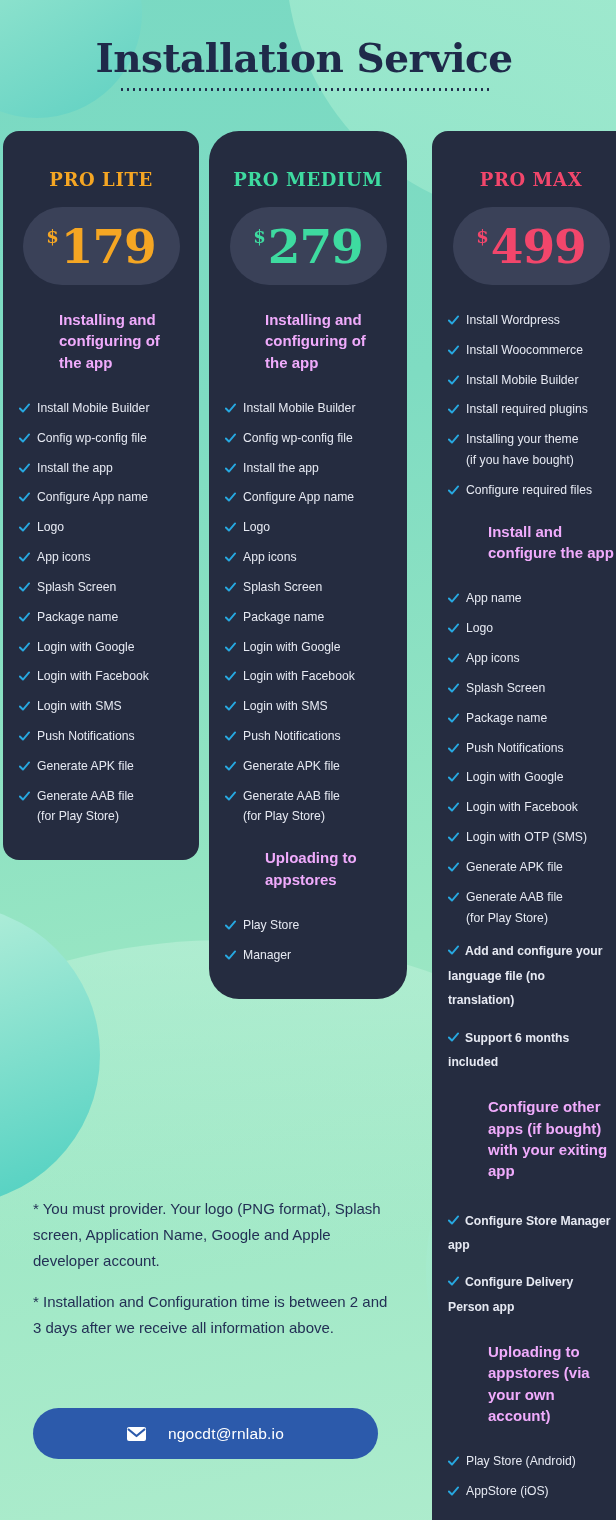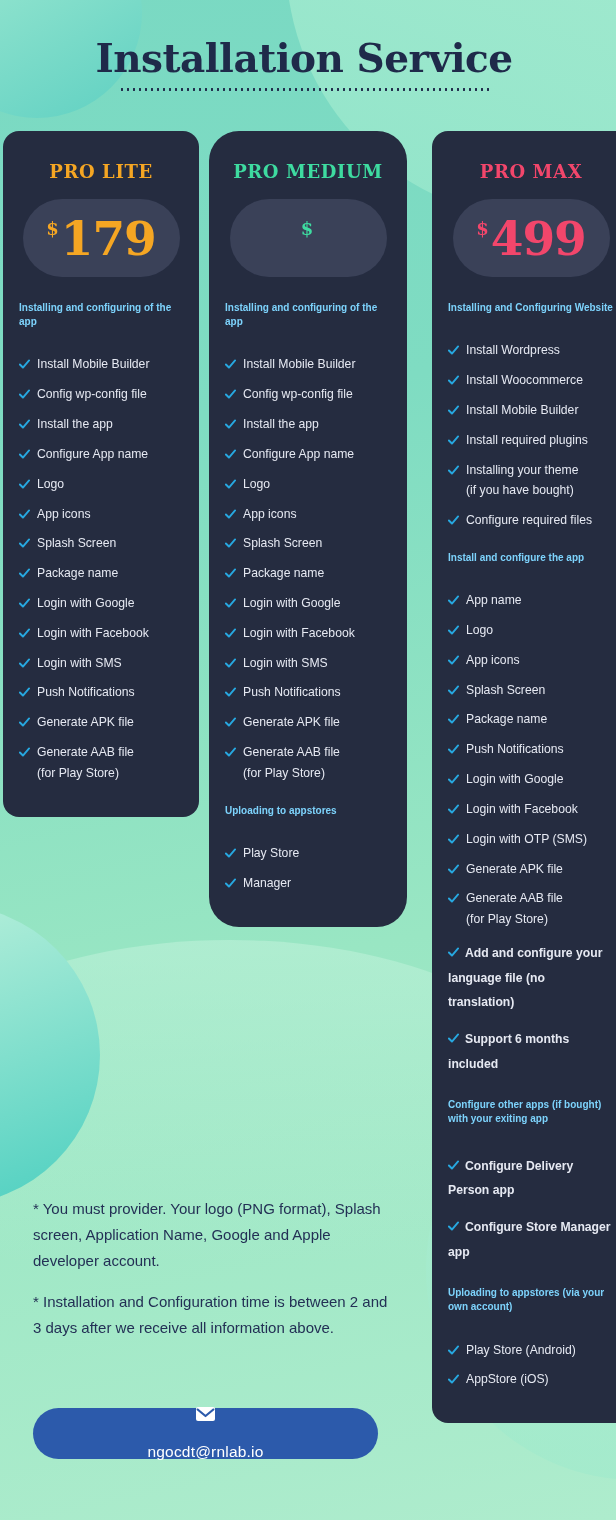--- a/index.html
+++ b/index.html
@@ -86,21 +86,21 @@
     background-repeat: repeat-x;
   }
 
   
   #cards { position: absolute; top: 131px; left: 0; width: 616px; }
 
   .card {
     position: absolute;
     background: #252c40;
     border-radius: 16px;
-    padding: 8px 16px 22px 16px;
+    padding: 16px 16px 22px 16px;
   }
   #card-0 { left: 3px;   width: 196px; }
   #card-1 { left: 209px; width: 198px; border-radius: 30px; }
   #card-2 { left: 432px; width: 198px; }
 
   .card-title {
     font-family: "DejaVu Serif", serif;
     font-weight: bold;
     font-size: 18px;
     letter-spacing: 0.6px;
@@ -128,25 +128,26 @@
   }
   .price-amount {
     font-family: "DejaVu Serif", serif;
     font-weight: bold;
     font-size: 47px;
     letter-spacing: -1px;
     line-height: 1;
   }
 
   .section-head {
-    color: #7dd3fc;
+    color: #f0abfc;
     font-weight: bold;
-    font-size: 10px;
+    font-size: 15px;
     line-height: 1.42;
     margin-top: 24px;
+    margin-left: 40px;
   }
   .section-head.tight { margin-top: 22px; }
 
   .feat-list { margin-top: 27px; }
 
   .feat {
     display: flex;
     align-items: flex-start;
     gap: 7px;
     color: #e6e9f2;
@@ -192,21 +193,20 @@
     width: 345px;
     height: 51px;
     background: #2c5aab;
     border-radius: 26px;
     display: flex;
     align-items: center;
     justify-content: center;
     gap: 22px;
     cursor: pointer;
     border: none;
-    flex-direction: column;
   }
   #email-icon svg { display: block; }
   #email-label {
     color: #ffffff;
     font-size: 15.5px;
     letter-spacing: .2px;
   }
 </style>
 </head>
 <body>
@@ -347,20 +347,21 @@
             </span>
             <span class="feat-text">Generate AAB file</span>
           </div>
           <div class="feat-sub">(for Play Store)</div>
         </div>
       </div>
       <div class="card" id="card-1">
         <div class="card-title" style="color:#3edba0">PRO MEDIUM</div>
         <div class="price-pill">
           <span class="price-currency" style="color:#3edba0">$</span>
+          <span class="price-amount" style="color:#3edba0">279</span>
         </div>
         <div class="section-head">Installing and configuring of the app</div>
         <div class="feat-list">
           <div class="feat">
             <span class="check-icon">
               <svg width="11" height="11" viewBox="0 0 12 12">
                 <path d="M1 6 L4.3 9.3 L11 1.6" stroke="#27a8e0" stroke-width="2.1" fill="none" stroke-linecap="round" stroke-linejoin="round"></path>
               </svg>
             </span>
             <span class="feat-text">Install Mobile Builder</span>
@@ -490,21 +491,20 @@
             <span class="feat-text">Manager</span>
           </div>
         </div>
       </div>
       <div class="card" id="card-2">
         <div class="card-title" style="color:#f2466b">PRO MAX</div>
         <div class="price-pill">
           <span class="price-currency" style="color:#f2466b">$</span>
           <span class="price-amount" style="color:#f2466b">499</span>
         </div>
-        <div class="section-head">Installing and Configuring Website</div>
         <div class="feat-list">
           <div class="feat">
             <span class="check-icon">
               <svg width="11" height="11" viewBox="0 0 12 12">
                 <path d="M1 6 L4.3 9.3 L11 1.6" stroke="#27a8e0" stroke-width="2.1" fill="none" stroke-linecap="round" stroke-linejoin="round"></path>
               </svg>
             </span>
             <span class="feat-text">Install Wordpress</span>
           </div>
           <div class="feat">
@@ -644,24 +644,24 @@
                 <path d="M1 6 L4.3 9.3 L11 1.6" stroke="#27a8e0" stroke-width="2.1" fill="none" stroke-linecap="round" stroke-linejoin="round"></path>
               </svg></span><span class="feat-text">Add and configure your language file (no translation)</span></div>
           <div class="feat wrap-item"><span class="check-icon"><svg width="11" height="11" viewBox="0 0 12 12">
                 <path d="M1 6 L4.3 9.3 L11 1.6" stroke="#27a8e0" stroke-width="2.1" fill="none" stroke-linecap="round" stroke-linejoin="round"></path>
               </svg></span><span class="feat-text">Support 6 months included</span></div>
         </div>
         <div class="section-head tight">Configure other apps (if bought) with your exiting app</div>
         <div class="feat-list">
           <div class="feat wrap-item"><span class="check-icon"><svg width="11" height="11" viewBox="0 0 12 12">
                 <path d="M1 6 L4.3 9.3 L11 1.6" stroke="#27a8e0" stroke-width="2.1" fill="none" stroke-linecap="round" stroke-linejoin="round"></path>
+              </svg></span><span class="feat-text">Configure Store Manager app</span></div>
+          <div class="feat wrap-item"><span class="check-icon"><svg width="11" height="11" viewBox="0 0 12 12">
+                <path d="M1 6 L4.3 9.3 L11 1.6" stroke="#27a8e0" stroke-width="2.1" fill="none" stroke-linecap="round" stroke-linejoin="round"></path>
               </svg></span><span class="feat-text">Configure Delivery Person app</span></div>
-          <div class="feat wrap-item"><span class="check-icon"><svg width="11" height="11" viewBox="0 0 12 12">
-                <path d="M1 6 L4.3 9.3 L11 1.6" stroke="#27a8e0" stroke-width="2.1" fill="none" stroke-linecap="round" stroke-linejoin="round"></path>
-              </svg></span><span class="feat-text">Configure Store Manager app</span></div>
         </div>
         <div class="section-head tight">Uploading to appstores (via your own account)</div>
         <div class="feat-list">
           <div class="feat">
             <span class="check-icon">
               <svg width="11" height="11" viewBox="0 0 12 12">
                 <path d="M1 6 L4.3 9.3 L11 1.6" stroke="#27a8e0" stroke-width="2.1" fill="none" stroke-linecap="round" stroke-linejoin="round"></path>
               </svg>
             </span>
             <span class="feat-text">Play Store (Android)</span>

